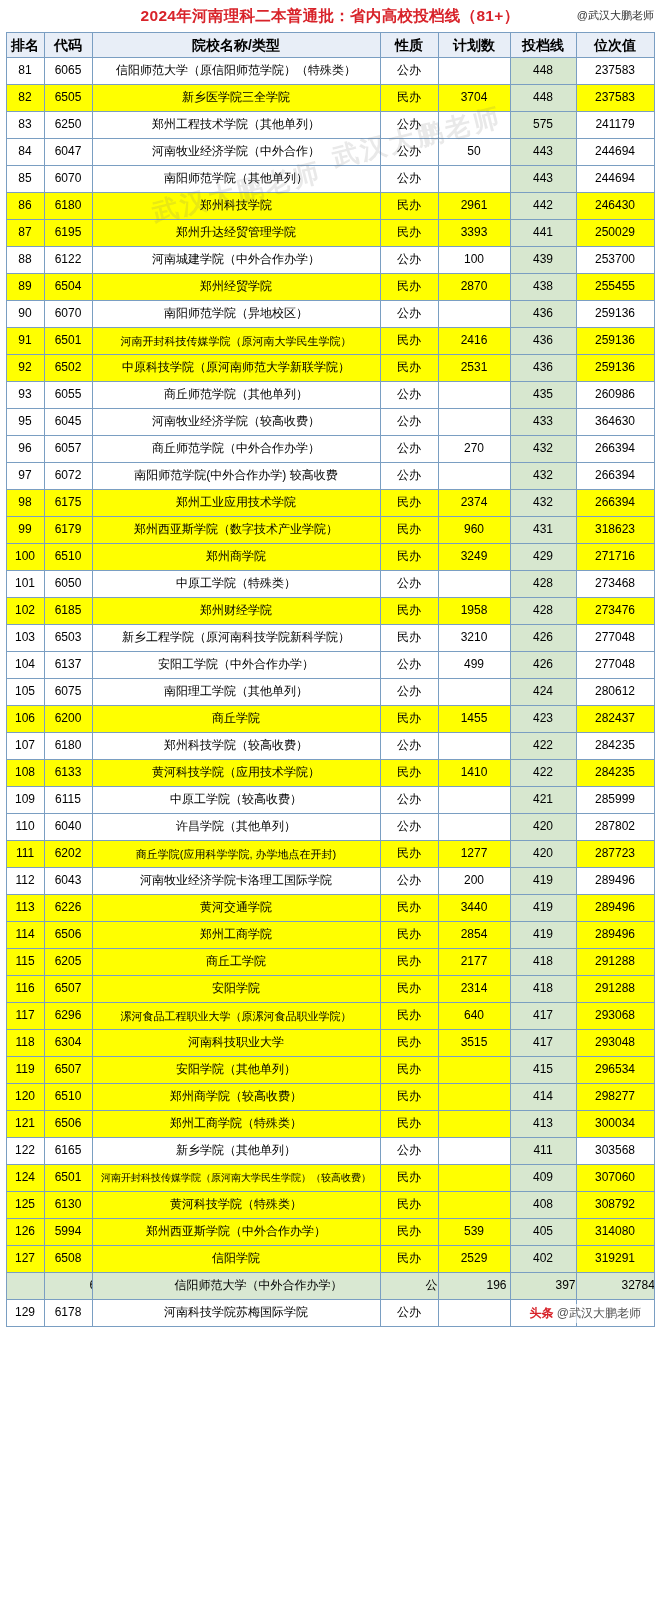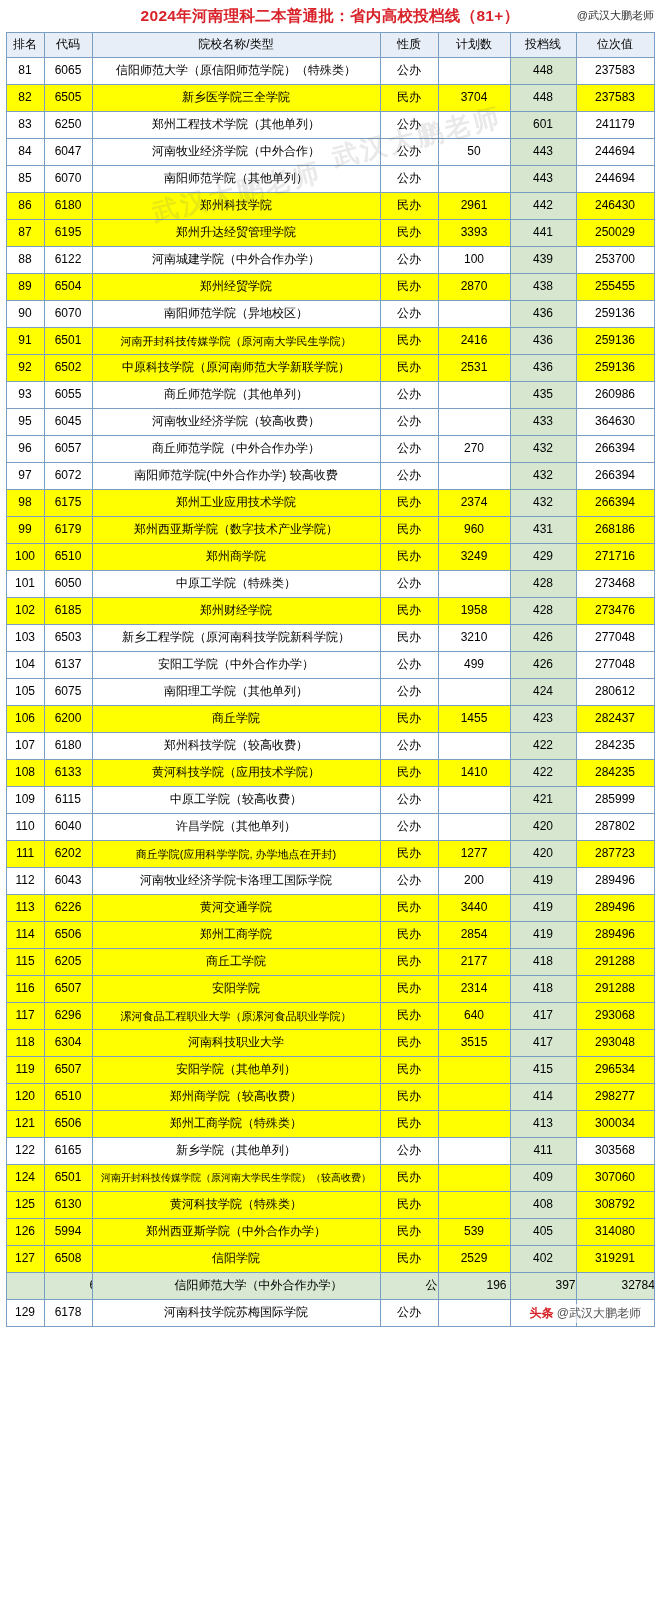--- a/index.html
+++ b/index.html
@@ -36,22 +36,22 @@
     text-align:center;
     vertical-align:middle;
     padding:0;
     height:26px;
     line-height:1.15;
     overflow:hidden;
     white-space:nowrap;
   }
   thead th{
     background:#e8eef7;
-    font-weight:normal;
-    font-size:12px;
+    font-weight:bold;
+    font-size:14px;
     height:24px;
   }
   col.c-rank{width:38px;}
   col.c-code{width:48px;}
   col.c-name{width:288px;}
   col.c-type{width:58px;}
   col.c-plan{width:72px;}
   col.c-score{width:66px;}
   col.c-rankv{width:78px;}
   td.name{font-size:12px;}
@@ -136,21 +136,21 @@
           <td>3704</td>
           <td class="score-green">448</td>
           <td>237583</td>
         </tr>
         <tr class="plain">
           <td>83</td>
           <td>6250</td>
           <td class="name">郑州工程技术学院（其他单列）</td>
           <td>公办</td>
           <td></td>
-          <td class="score-green">601</td>
+          <td class="score-green">575</td>
           <td>241179</td>
         </tr>
         <tr class="plain">
           <td>84</td>
           <td>6047</td>
           <td class="name">河南牧业经济学院（中外合作）</td>
           <td>公办</td>
           <td>50</td>
           <td class="score-green">443</td>
           <td>244694</td>
@@ -272,21 +272,21 @@
           <td class="score-green">432</td>
           <td>266394</td>
         </tr>
         <tr class="yellow">
           <td>99</td>
           <td>6179</td>
           <td class="name">郑州西亚斯学院（数字技术产业学院）</td>
           <td>民办</td>
           <td>960</td>
           <td class="score-green">431</td>
-          <td>268186</td>
+          <td>318623</td>
         </tr>
         <tr class="yellow">
           <td>100</td>
           <td>6510</td>
           <td class="name">郑州商学院</td>
           <td>民办</td>
           <td>3249</td>
           <td class="score-green">429</td>
           <td>271716</td>
         </tr>

